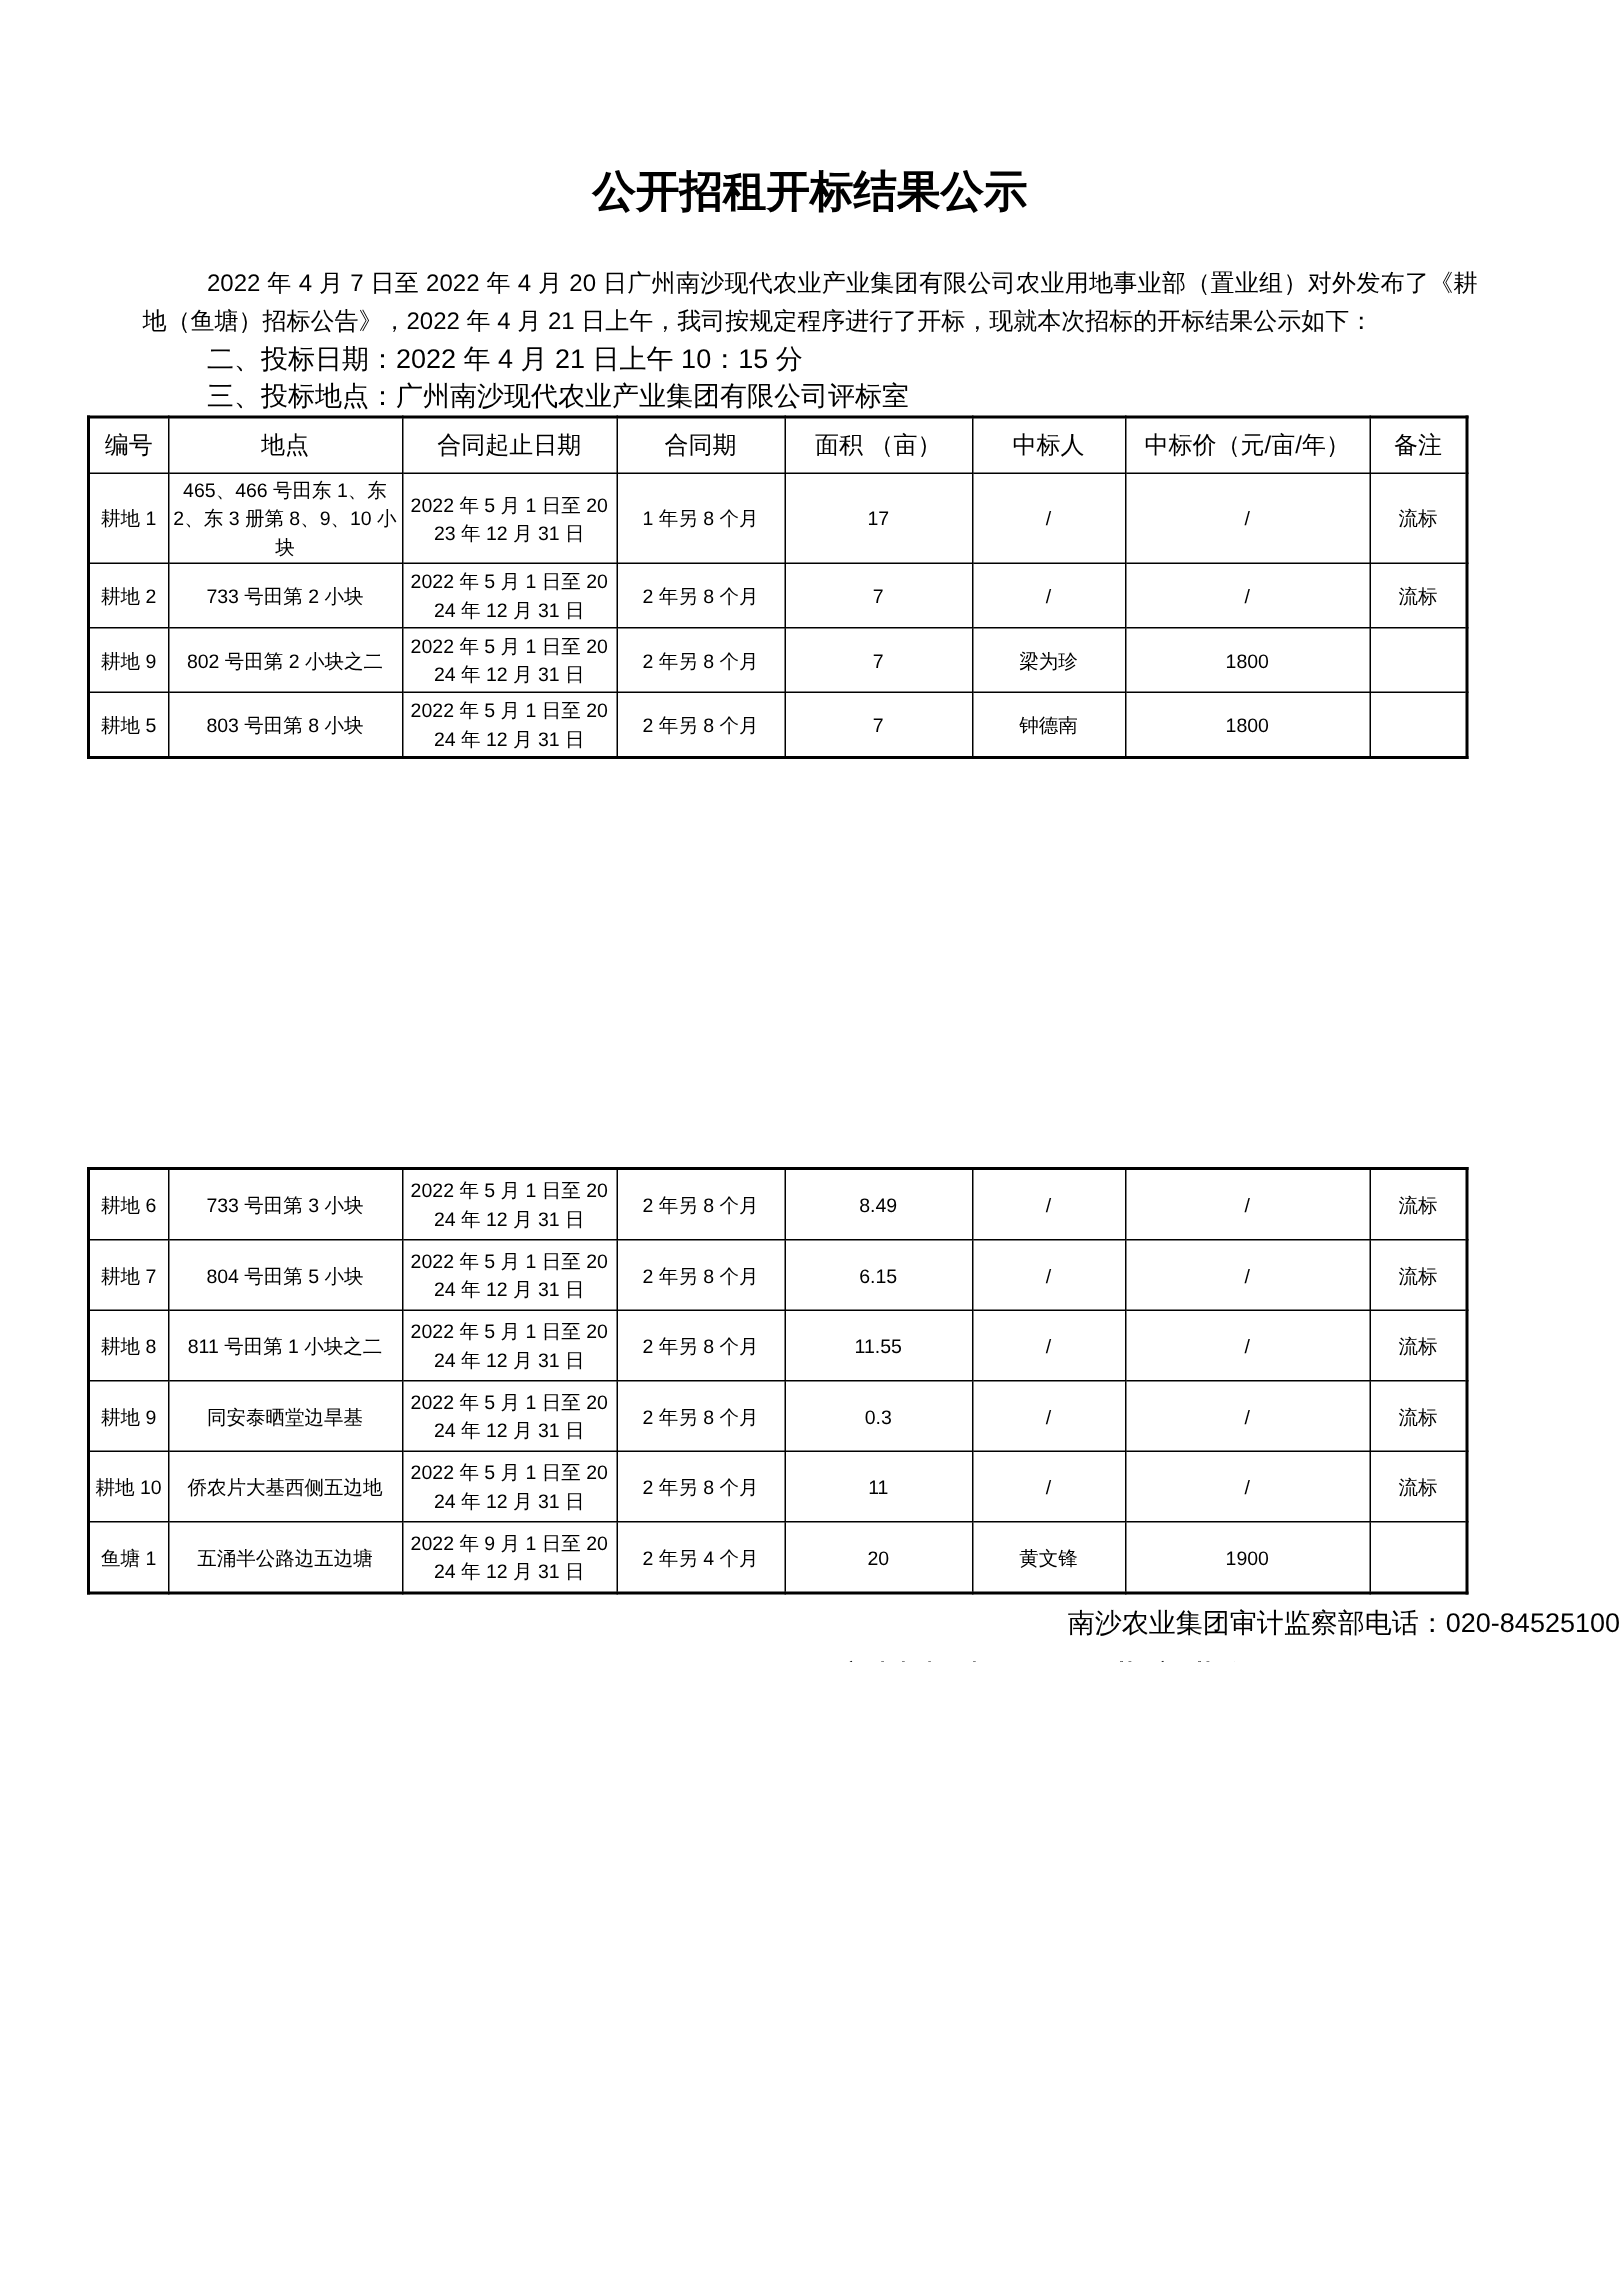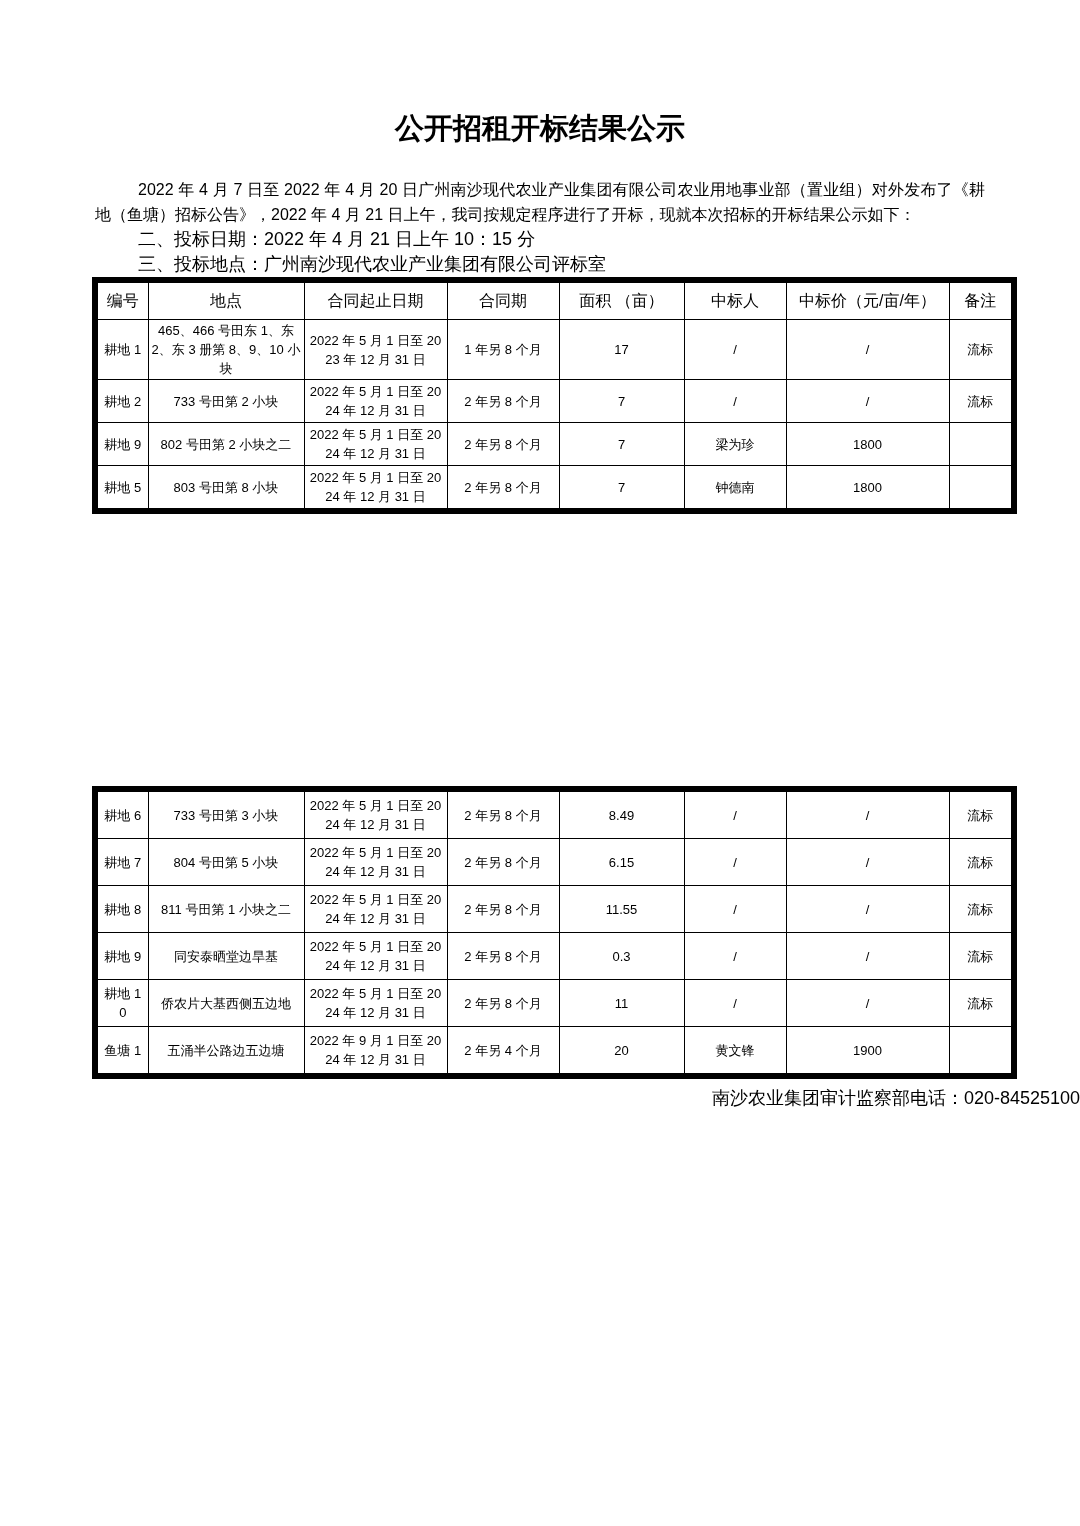--- a/index.html
+++ b/index.html
@@ -28,24 +28,24 @@
     text-indent:43px;
     text-align:justify;
   }
   .list-item{
     margin:0 95px 0 138px;
     font-size:18px;
     line-height:25px;
   }
   table.results{
     width:919px;
-    margin-left:92px;
+    margin-left:58px;
     border-collapse:collapse;
     table-layout:fixed;
-    border:6px solid #000000;
+    border:2px solid #000000;
   }
   .results th,.results td{
     border:1px solid #000;
     text-align:center;
     vertical-align:middle;
     padding:1px 3px;
     font-weight:normal;
     word-break:break-all;
   }
   .results th{font-size:16px;height:34px;}

